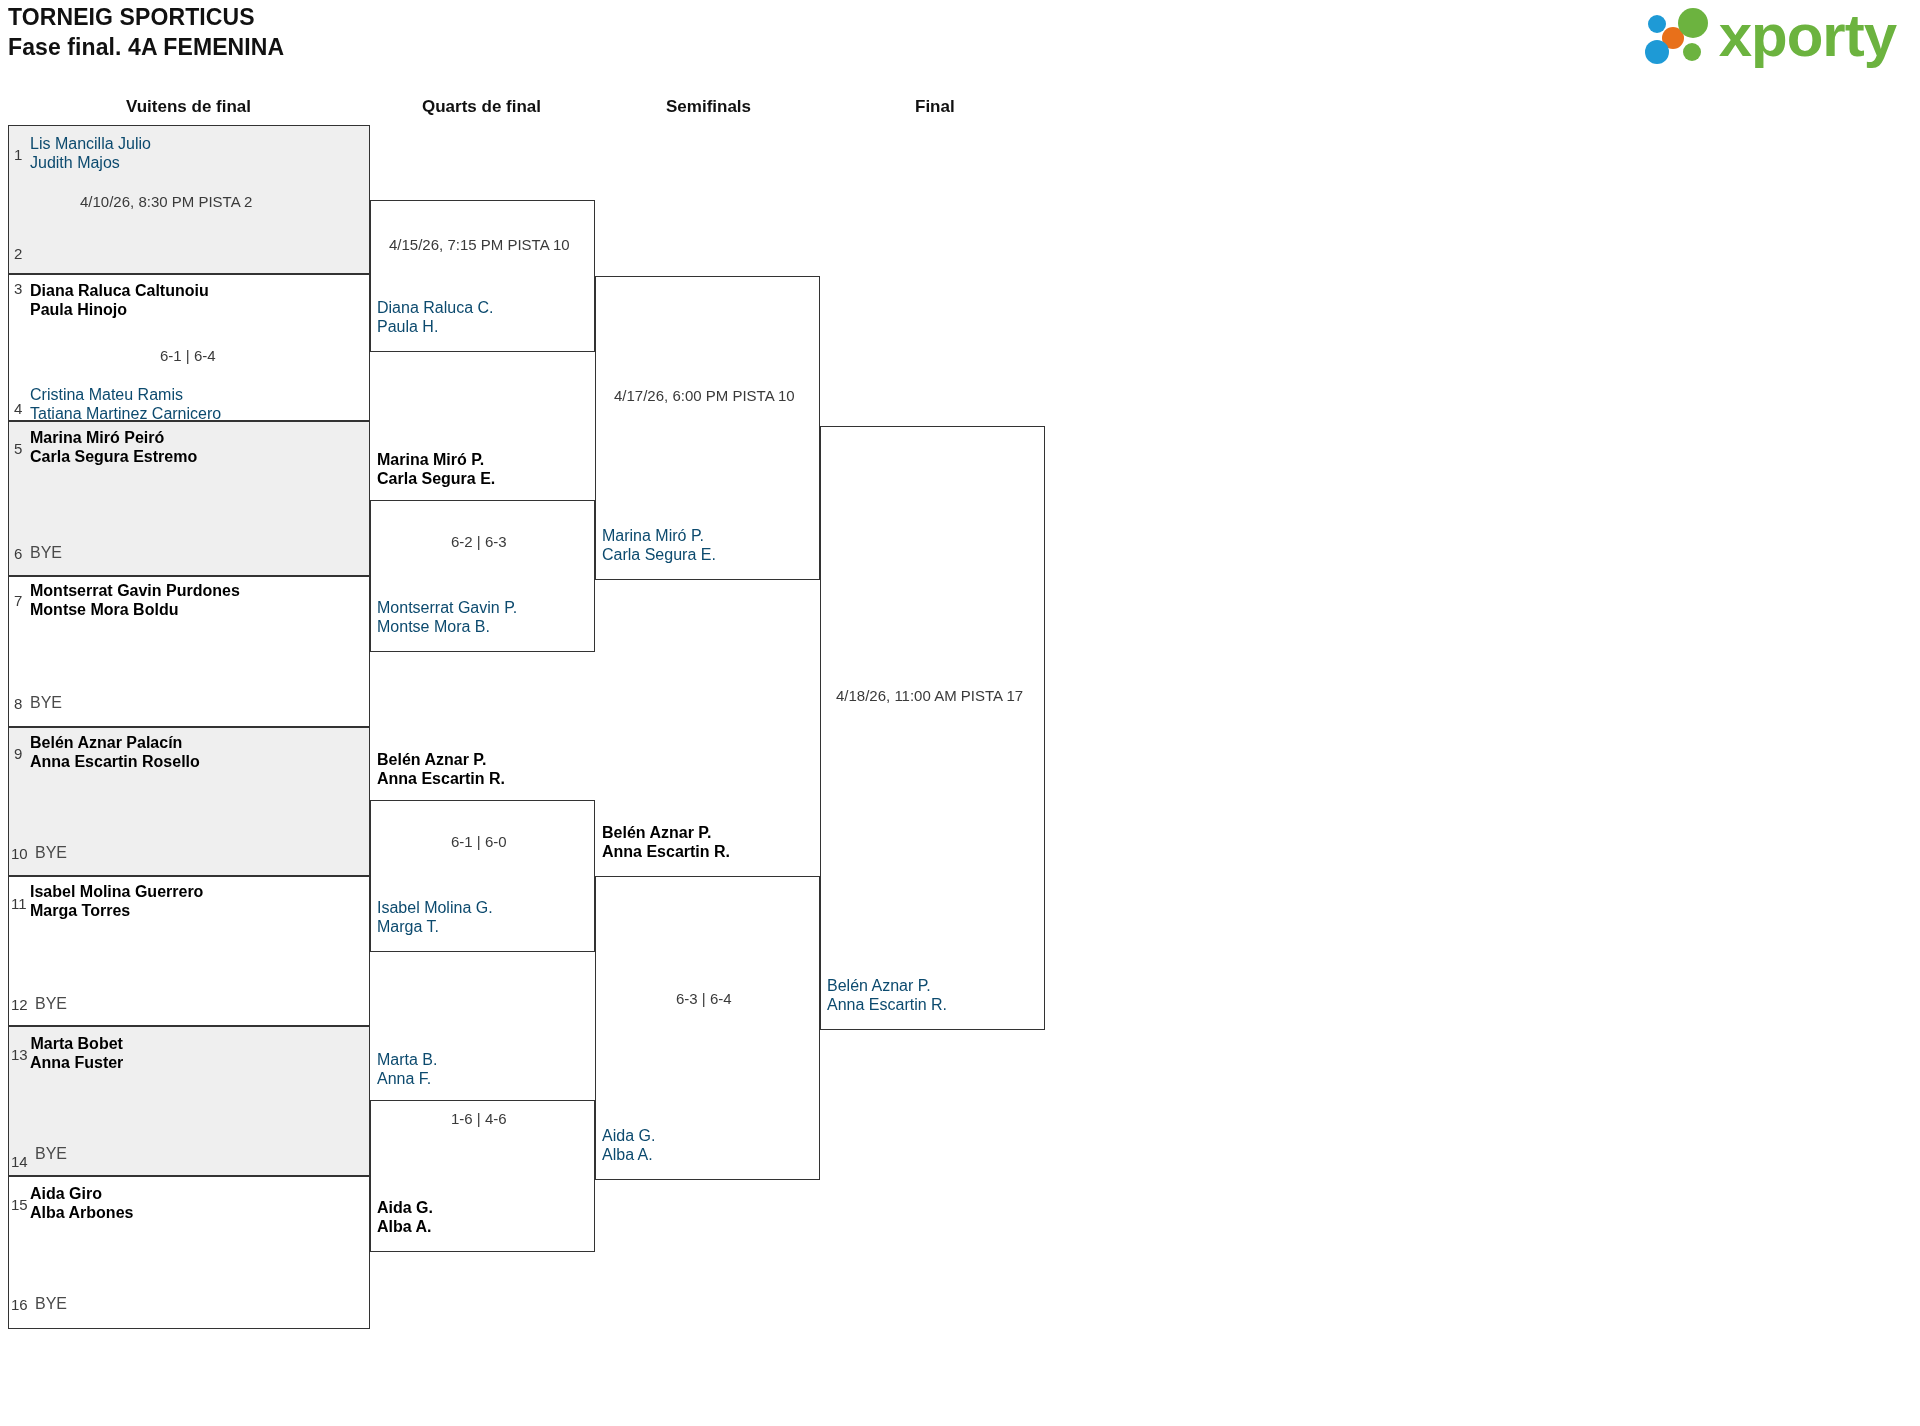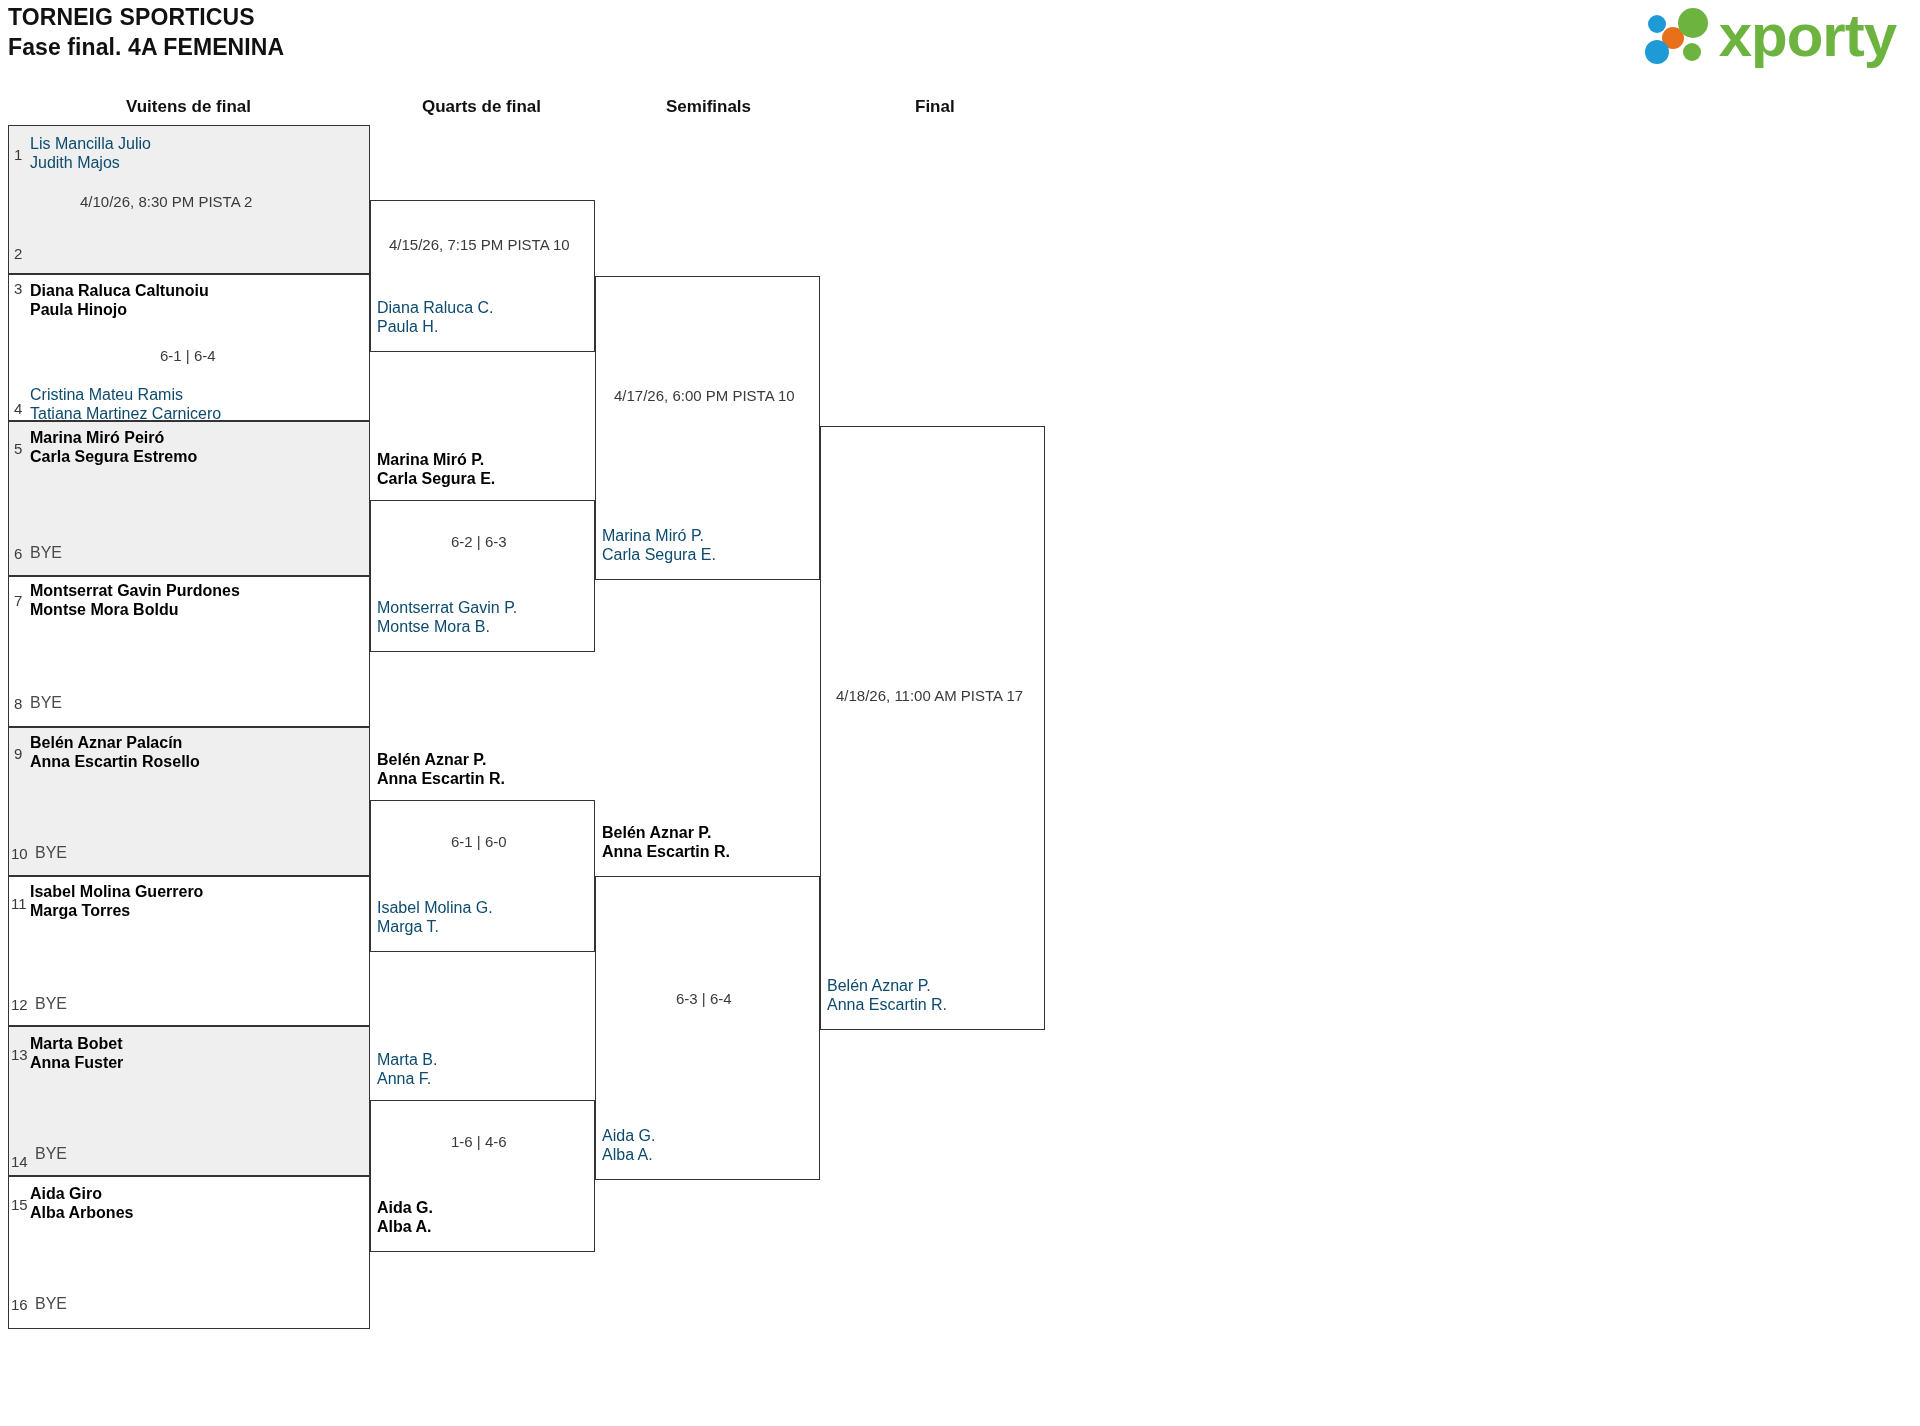--- a/index.html
+++ b/index.html
@@ -184,21 +184,21 @@
   <div class="seed" style="left:11px; top:895px;">11</div>
   <div class="team win" style="left:30px; top:882px;">
     <span class="ln">Isabel Molina Guerrero</span>
     <span class="ln">Marga Torres</span>
   </div>
   <div class="seed" style="left:11px; top:996px;">12</div>
   <div class="bye" style="left:35px; top:995px;">BYE</div>
 
   <div class="box shaded" style="left:8px; top:1026px; width:362px; height:150px;"></div>
   <div class="seed" style="left:11px; top:1046px;">13</div>
-  <div class="team win" style="left:30px; top:1034px;">
+  <div class="team win" style="left:30px; top:1034px;text-align:center;">
     <span class="ln">Marta Bobet</span>
     <span class="ln">Anna Fuster</span>
   </div>
   <div class="seed" style="left:11px; top:1146px;margin-top:7px;">14</div>
   <div class="bye" style="left:35px; top:1145px;">BYE</div>
 
   <div class="box" style="left:8px; top:1176px; width:362px; height:153px;"></div>
   <div class="seed" style="left:11px; top:1196px;">15</div>
   <div class="team win" style="left:30px; top:1184px;">
     <span class="ln">Aida Giro</span>
@@ -237,21 +237,21 @@
     <span class="ln">Isabel Molina G.</span>
     <span class="ln">Marga T.</span>
   </div>
 
   <div class="team" style="left:377px; top:1050px;">
     <span class="ln">Marta B.</span>
     <span class="ln">Anna F.</span>
   </div>
 
   <div class="box" style="left:370px; top:1100px; width:225px; height:152px;"></div>
-  <div class="meta" style="left:451px; top:1133px;text-align:center;">1-6 | 4-6</div>
+  <div class="meta" style="left:451px; top:1110px;text-align:center;">1-6 | 4-6</div>
   <div class="team win" style="left:377px; top:1198px;">
     <span class="ln">Aida G.</span>
     <span class="ln">Alba A.</span>
   </div>
 
   <div class="box" style="left:595px; top:276px; width:225px; height:304px;"></div>
   <div class="meta" style="left:614px; top:387px;">4/17/26, 6:00 PM PISTA 10</div>
   <div class="team" style="left:602px; top:526px;">
     <span class="ln">Marina Miró P.</span>
     <span class="ln">Carla Segura E.</span>

